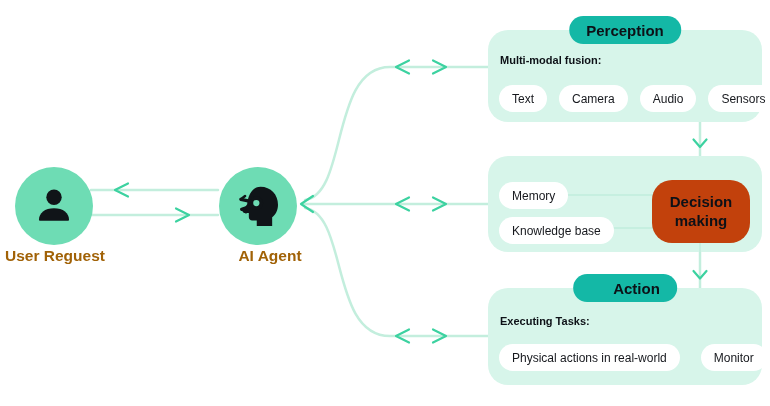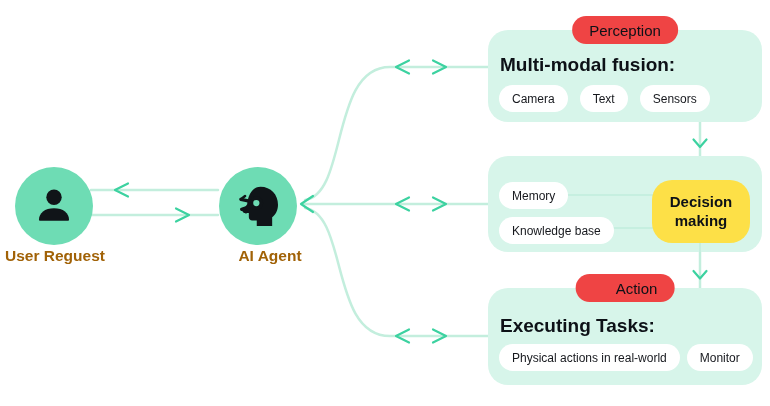--- a/index.html
+++ b/index.html
@@ -56,52 +56,52 @@
   .panel-perception { top: 30px;  height: 92px; }
   .panel-cognition  { top: 156px; height: 96px; }
   .panel-action     { top: 288px; height: 97px; }
 
   .badge {
     position: absolute;
     left: 50%;
     transform: translateX(-50%);
     height: 28px;
     padding: 0 17px;
-    background: #ef4444;
+    background: #14b8a6;
     border-radius: 14px;
     font-size: 15px;
-    font-weight: 400;
+    font-weight: 700;
     display: inline-flex;
     align-items: center;
     white-space: nowrap;
     z-index: 3;
   }
   .panel-perception .badge { top: -14px; }
   .panel-cognition  .badge { top: -10px; }
   .panel-action     .badge { top: -14px; padding-left: 40px; }
 
   .panel-heading {
     position: absolute;
     left: 12px;
-    font-size: 19px;
+    font-size: 11px;
     font-weight: 700;
     white-space: nowrap;
   }
   .panel-perception .panel-heading { top: 24px; }
   .panel-action     .panel-heading { top: 27px; }
 
   .pill-row {
     position: absolute;
     left: 11px;
     display: flex;
     gap: 12px;
     z-index: 2;
   }
   .panel-perception .pill-row { top: 55px; }
-  .panel-action     .pill-row { top: 56px; gap: 7px; }
+  .panel-action     .pill-row { top: 56px; gap: 21px; }
 
   .pill-col {
     position: absolute;
     left: 11px;
     top: 26px;
     display: flex;
     flex-direction: column;
     align-items: flex-start;
     gap: 8px;
     z-index: 2;
@@ -118,21 +118,21 @@
     white-space: nowrap;
     color: #16181d;
   }
 
   .decision-box {
     position: absolute;
     left: 164px;
     top: 24px;
     width: 98px;
     height: 63px;
-    background: #fde047;
+    background: #c2410c;
     border-radius: 20px;
     display: flex;
     align-items: center;
     justify-content: center;
     text-align: center;
     font-size: 15px;
     font-weight: 700;
     line-height: 1.25;
     padding: 0 10px;
     z-index: 2;
@@ -199,22 +199,23 @@
         <path d="M10.5 34 L15.5 37.5"></path>
       </g>
     </svg>
   </div>
   <div class="node-label" style="left:270px; top:247px;">AI Agent</div>
 
   <section class="panel panel-perception">
     <div class="badge">Perception</div>
     <div class="panel-heading">Multi-modal fusion:</div>
     <div class="pill-row">
+        <span class="pill">Text</span>
         <span class="pill">Camera</span>
-        <span class="pill">Text</span>
+        <span class="pill">Audio</span>
         <span class="pill">Sensors</span>
       </div>
   </section>
 
   <section class="panel panel-cognition">
     <div class="cog-line cog-line-memory"></div>
     <div class="cog-line cog-line-knowledge"></div>
     <div class="cog-line cog-line-down"></div>
     <div class="pill-col">
         <span class="pill">Memory</span>

